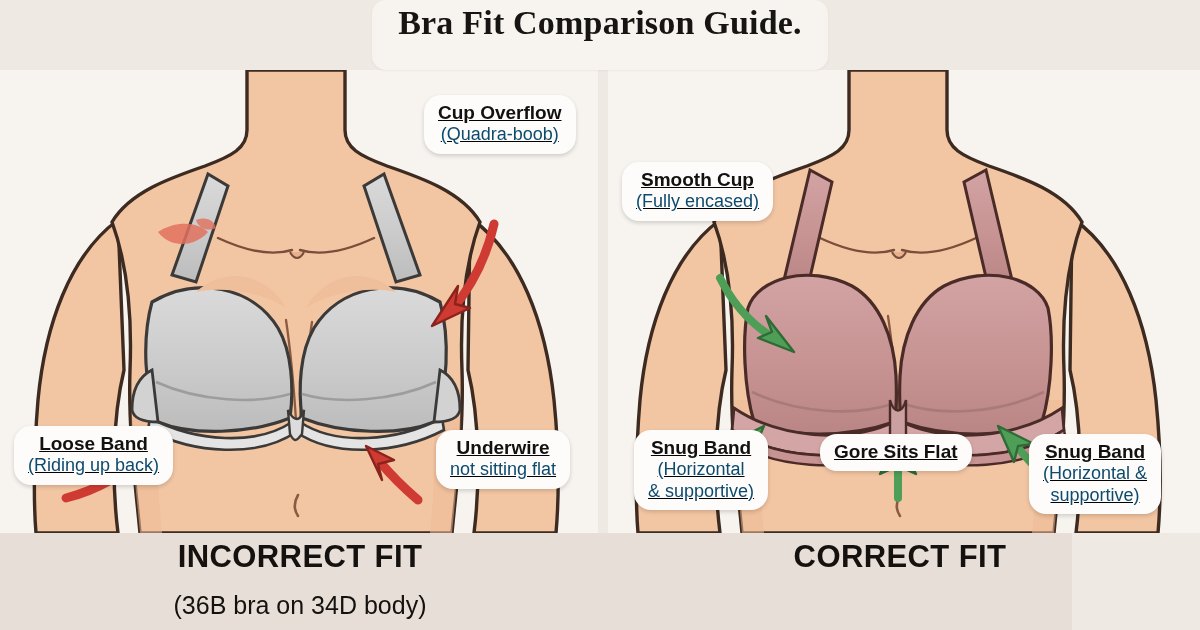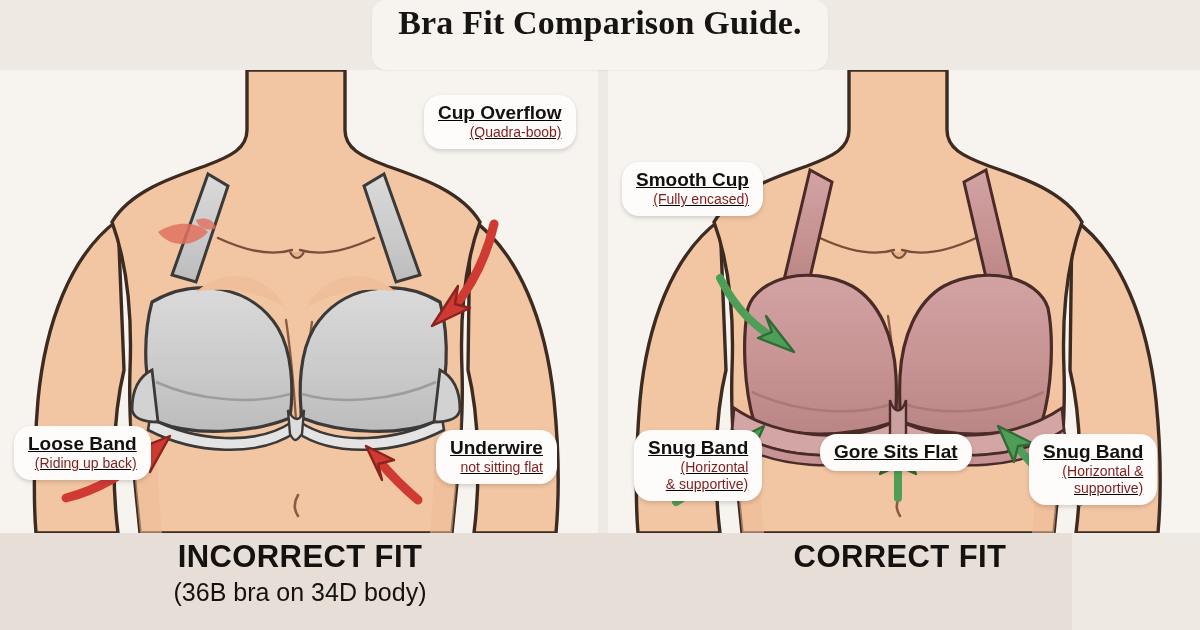--- a/index.html
+++ b/index.html
@@ -56,39 +56,39 @@
   .caption{
     position:absolute;top:6px;width:600px;text-align:center;
   }
   .caption.left{left:0;}
   .caption.right{left:600px;}
   .caption .big{
     display:block;font-weight:bold;font-size:31px;color:#14110f;
     letter-spacing:.4px;line-height:1.18;
   }
   .caption .sub{
-    display:block;font-size:25px;color:#14110f;line-height:1.25;margin-top:1px;
+    display:block;font-size:25px;color:#14110f;line-height:1.25;margin-top:14px;
   }
 
   
   .callout{
     position:absolute;z-index:35;
     background:#fdfcfa;
     border-radius:17px;
     padding:6px 14px 8px 14px;
     text-align:center;
     box-shadow:0 2px 4px rgba(0,0,0,.16);
     white-space:nowrap;
     text-decoration:underline;
   }
   .callout .t1{
     display:block;font-weight:bold;font-size:19px;color:#121010;line-height:1.22;
   }
   .callout .t2{
-    display:block;font-size:14px;color:#7f1d1d;line-height:1.2;text-align:right;
+    display:block;font-size:18px;color:#0c4a6e;line-height:1.2;
   }
 
   svg{display:block;}
 </style>
 </head>
 <body>
 
 <div id="poster">
 
   <div class="panels">

